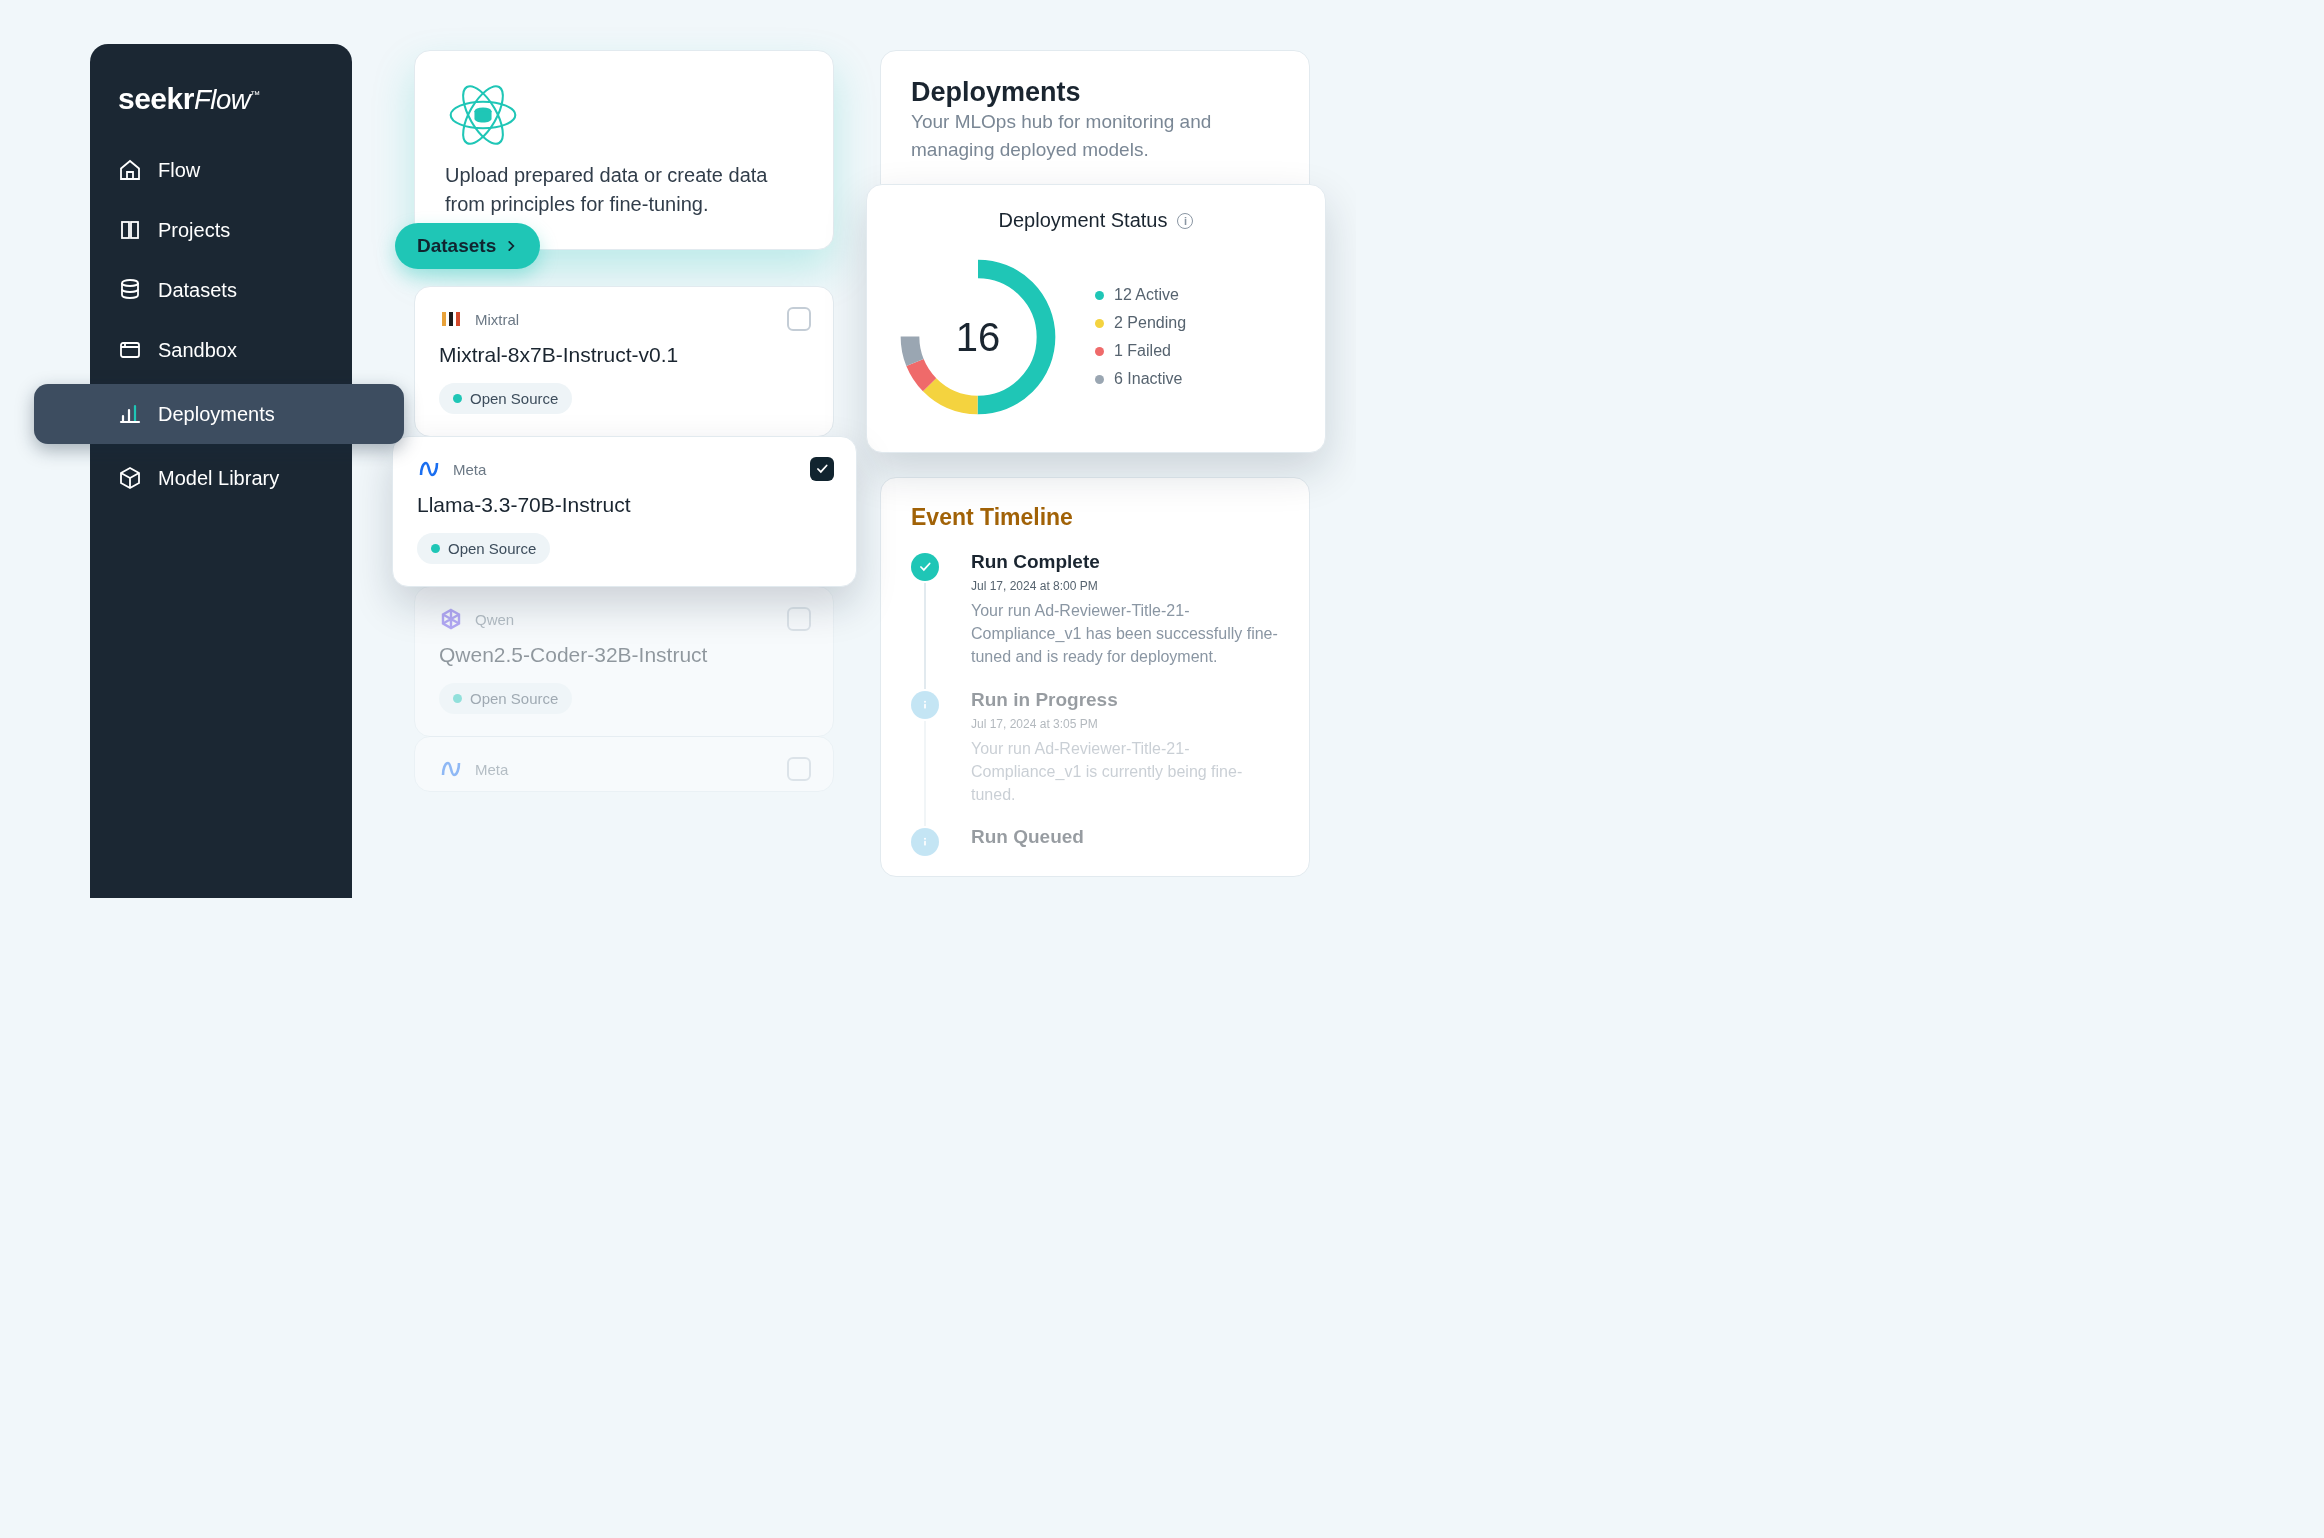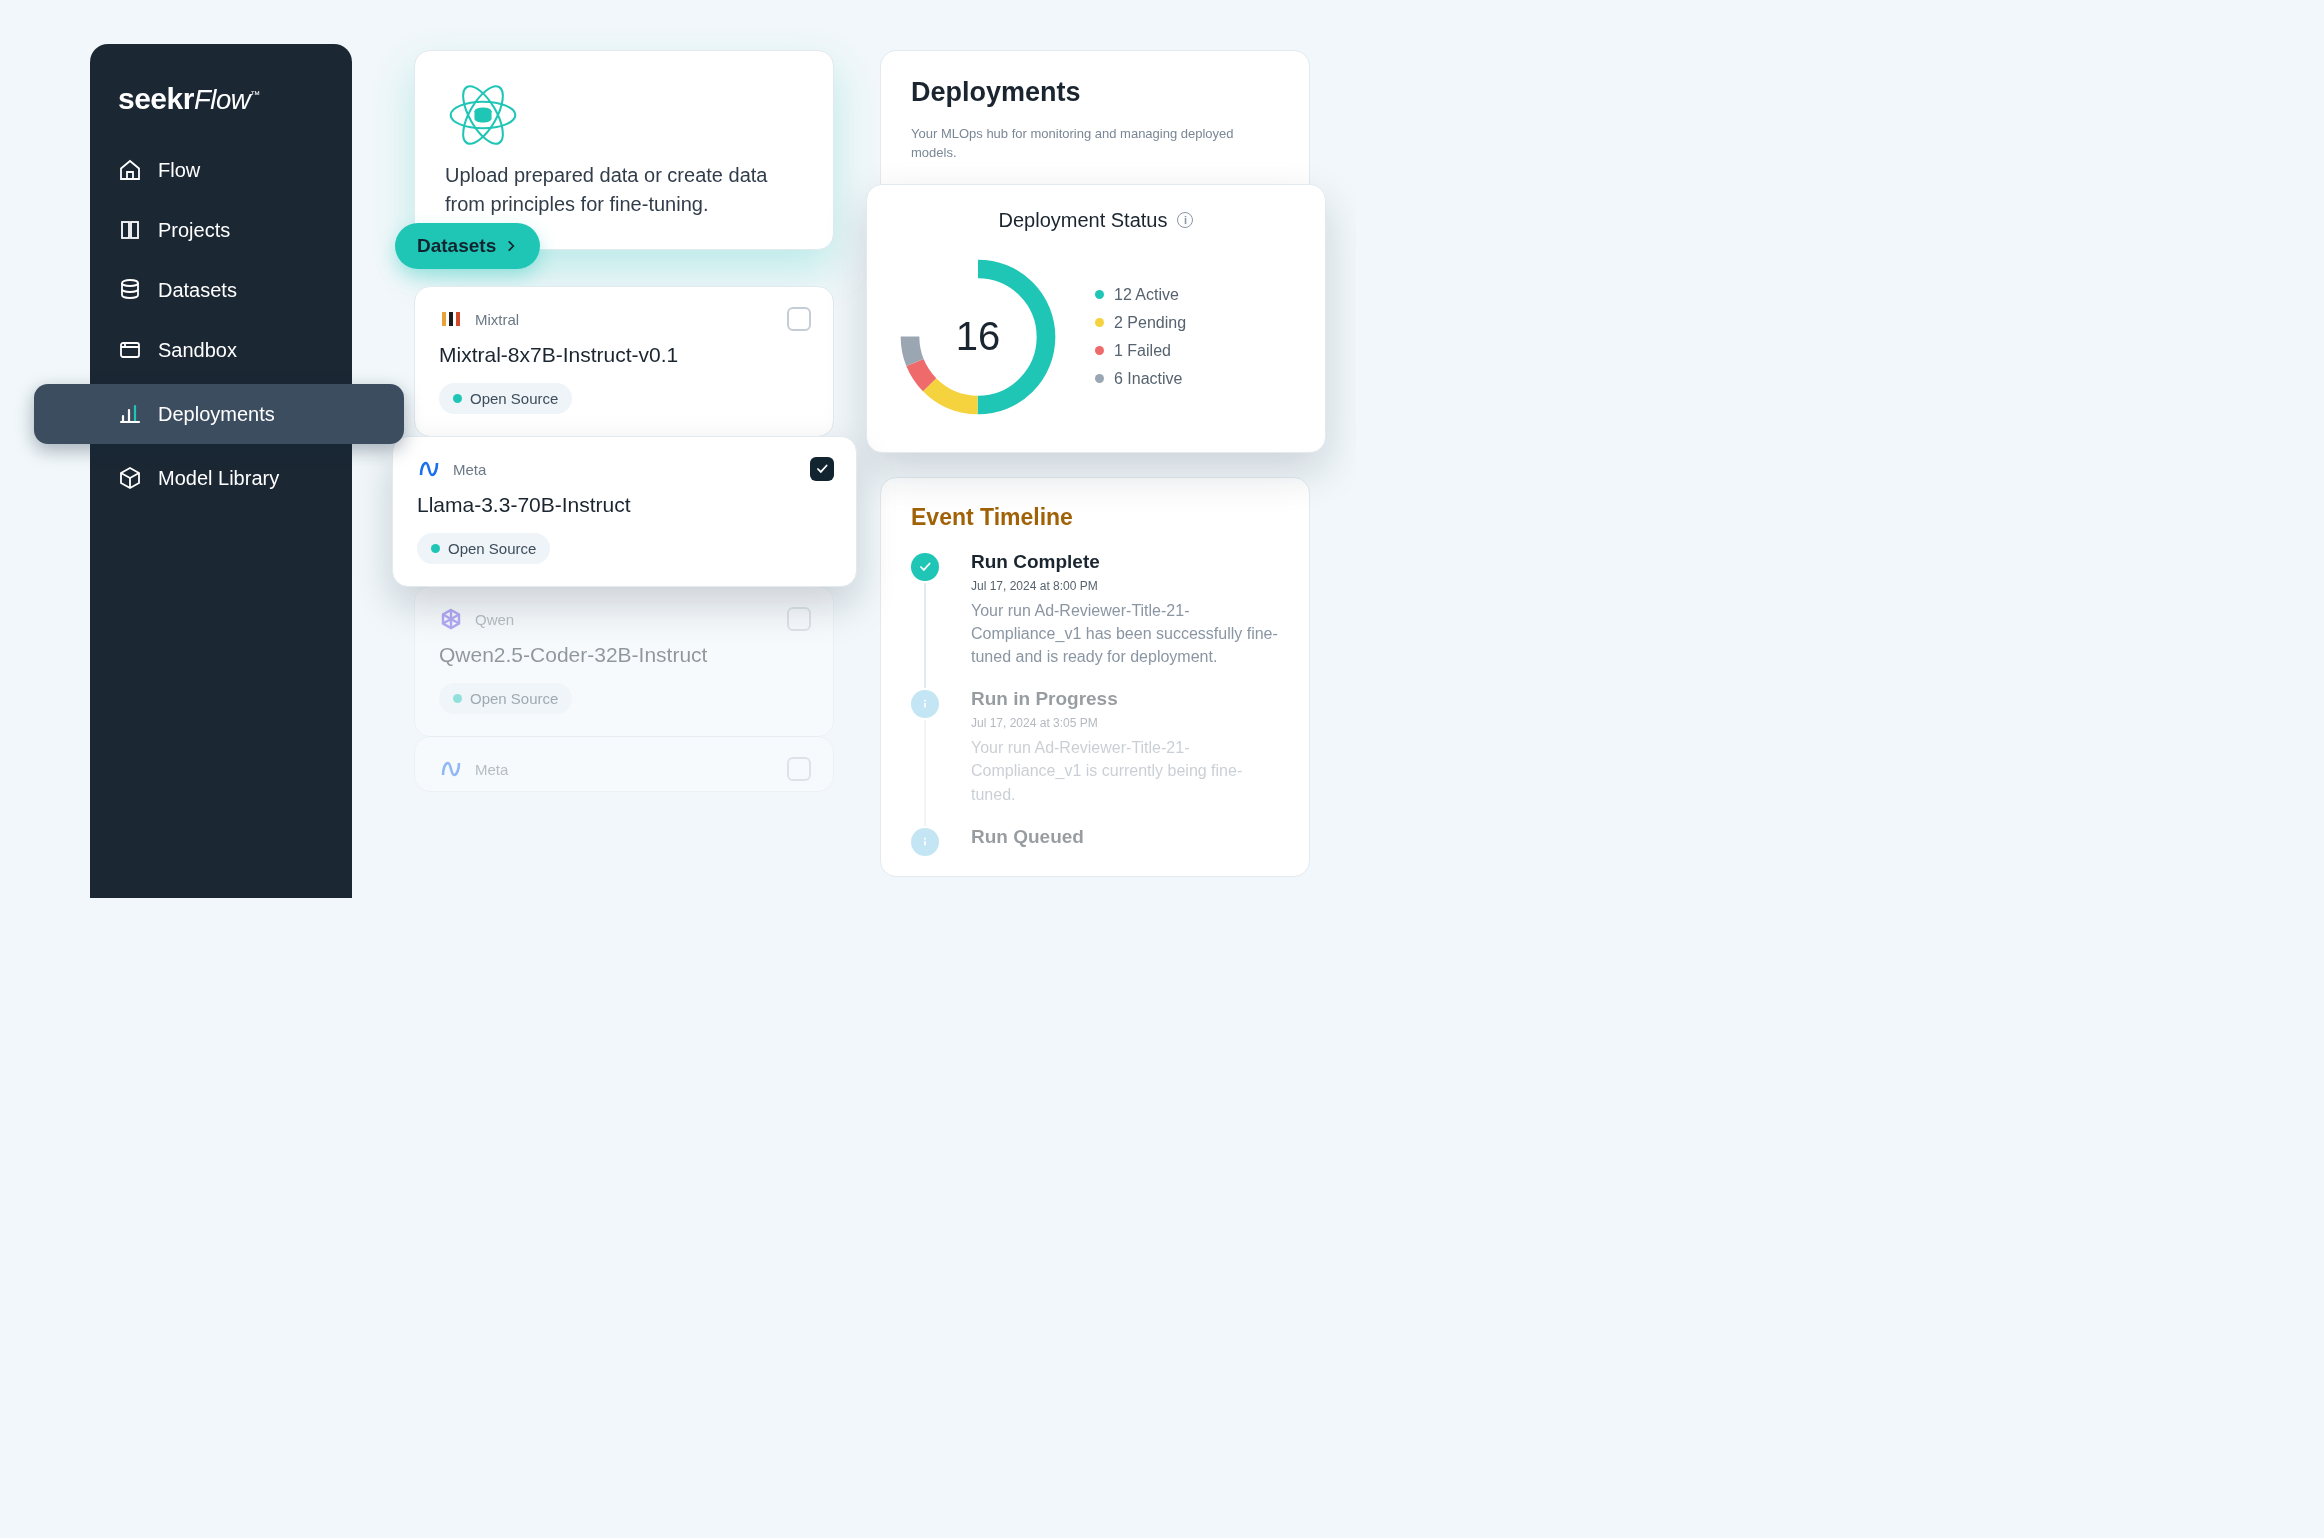--- a/index.html
+++ b/index.html
@@ -136,21 +136,21 @@
     left: 880px;
     top: 50px;
     width: 430px;
   }
   .deploy-head-card {
     background:#fff; border:1px solid #e2eaef; border-radius:16px;
     padding: 26px 30px 60px 30px;
     margin-bottom: 0;
   }
   .deploy-head-card h2 { font-size:27px; color:#1a2530; font-weight:600; }
-  .deploy-head-card p { font-size:13px; color:#7a8795; margin-top:17px; line-height:1.45; }
+  .deploy-head-card p { font-size:19px; color:#7a8795; margin-top:0; line-height:1.45; }
 
   .status-card {
     background:#fff; border:1px solid #e2eaef; border-radius:16px;
     padding: 24px 26px 30px 26px;
     margin-top:-40px; margin-left:-14px; width:460px;
     box-shadow: 0 18px 44px rgba(10,30,50,.16);
     position:relative; z-index:4;
   }
   .status-title { text-align:center; font-size:20px; color:#1a2530; display:flex; align-items:center; justify-content:center; gap:10px; }
   .status-title .info { width:16px;height:16px;border:1.6px solid #8a96a3;border-radius:50%; display:inline-flex;align-items:center;justify-content:center;font-size:11px;color:#8a96a3;font-weight:700; }

